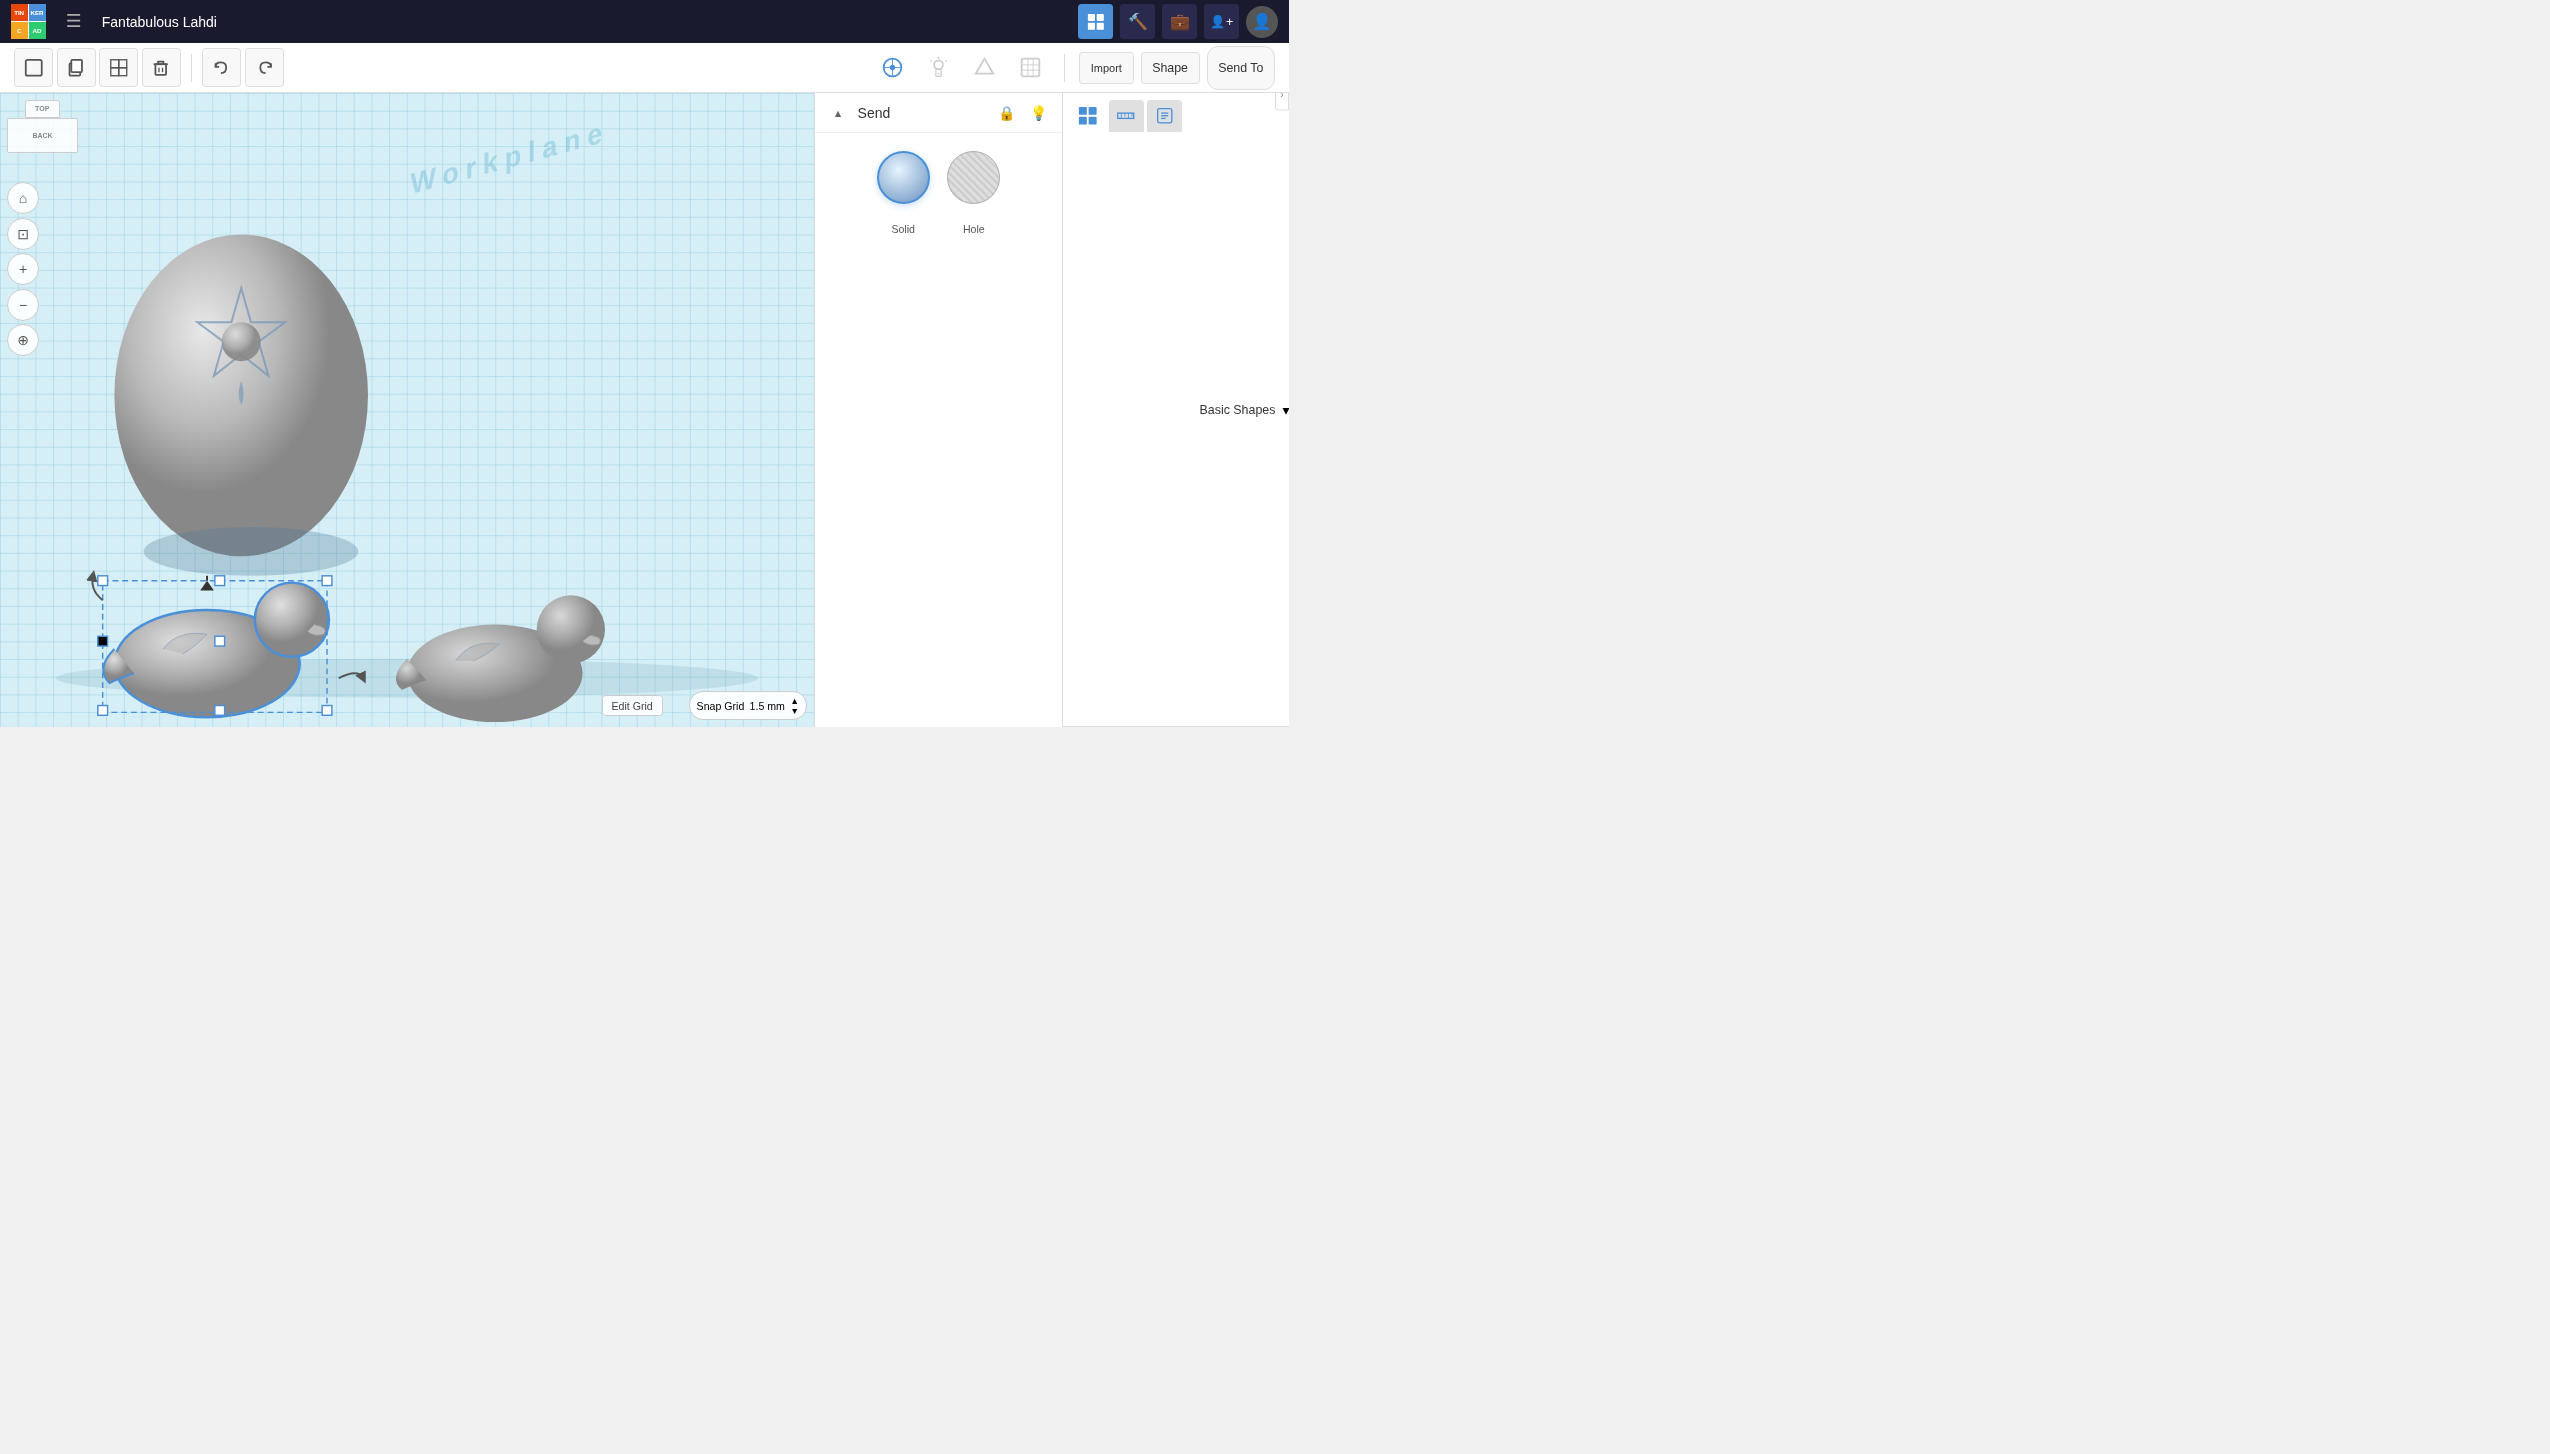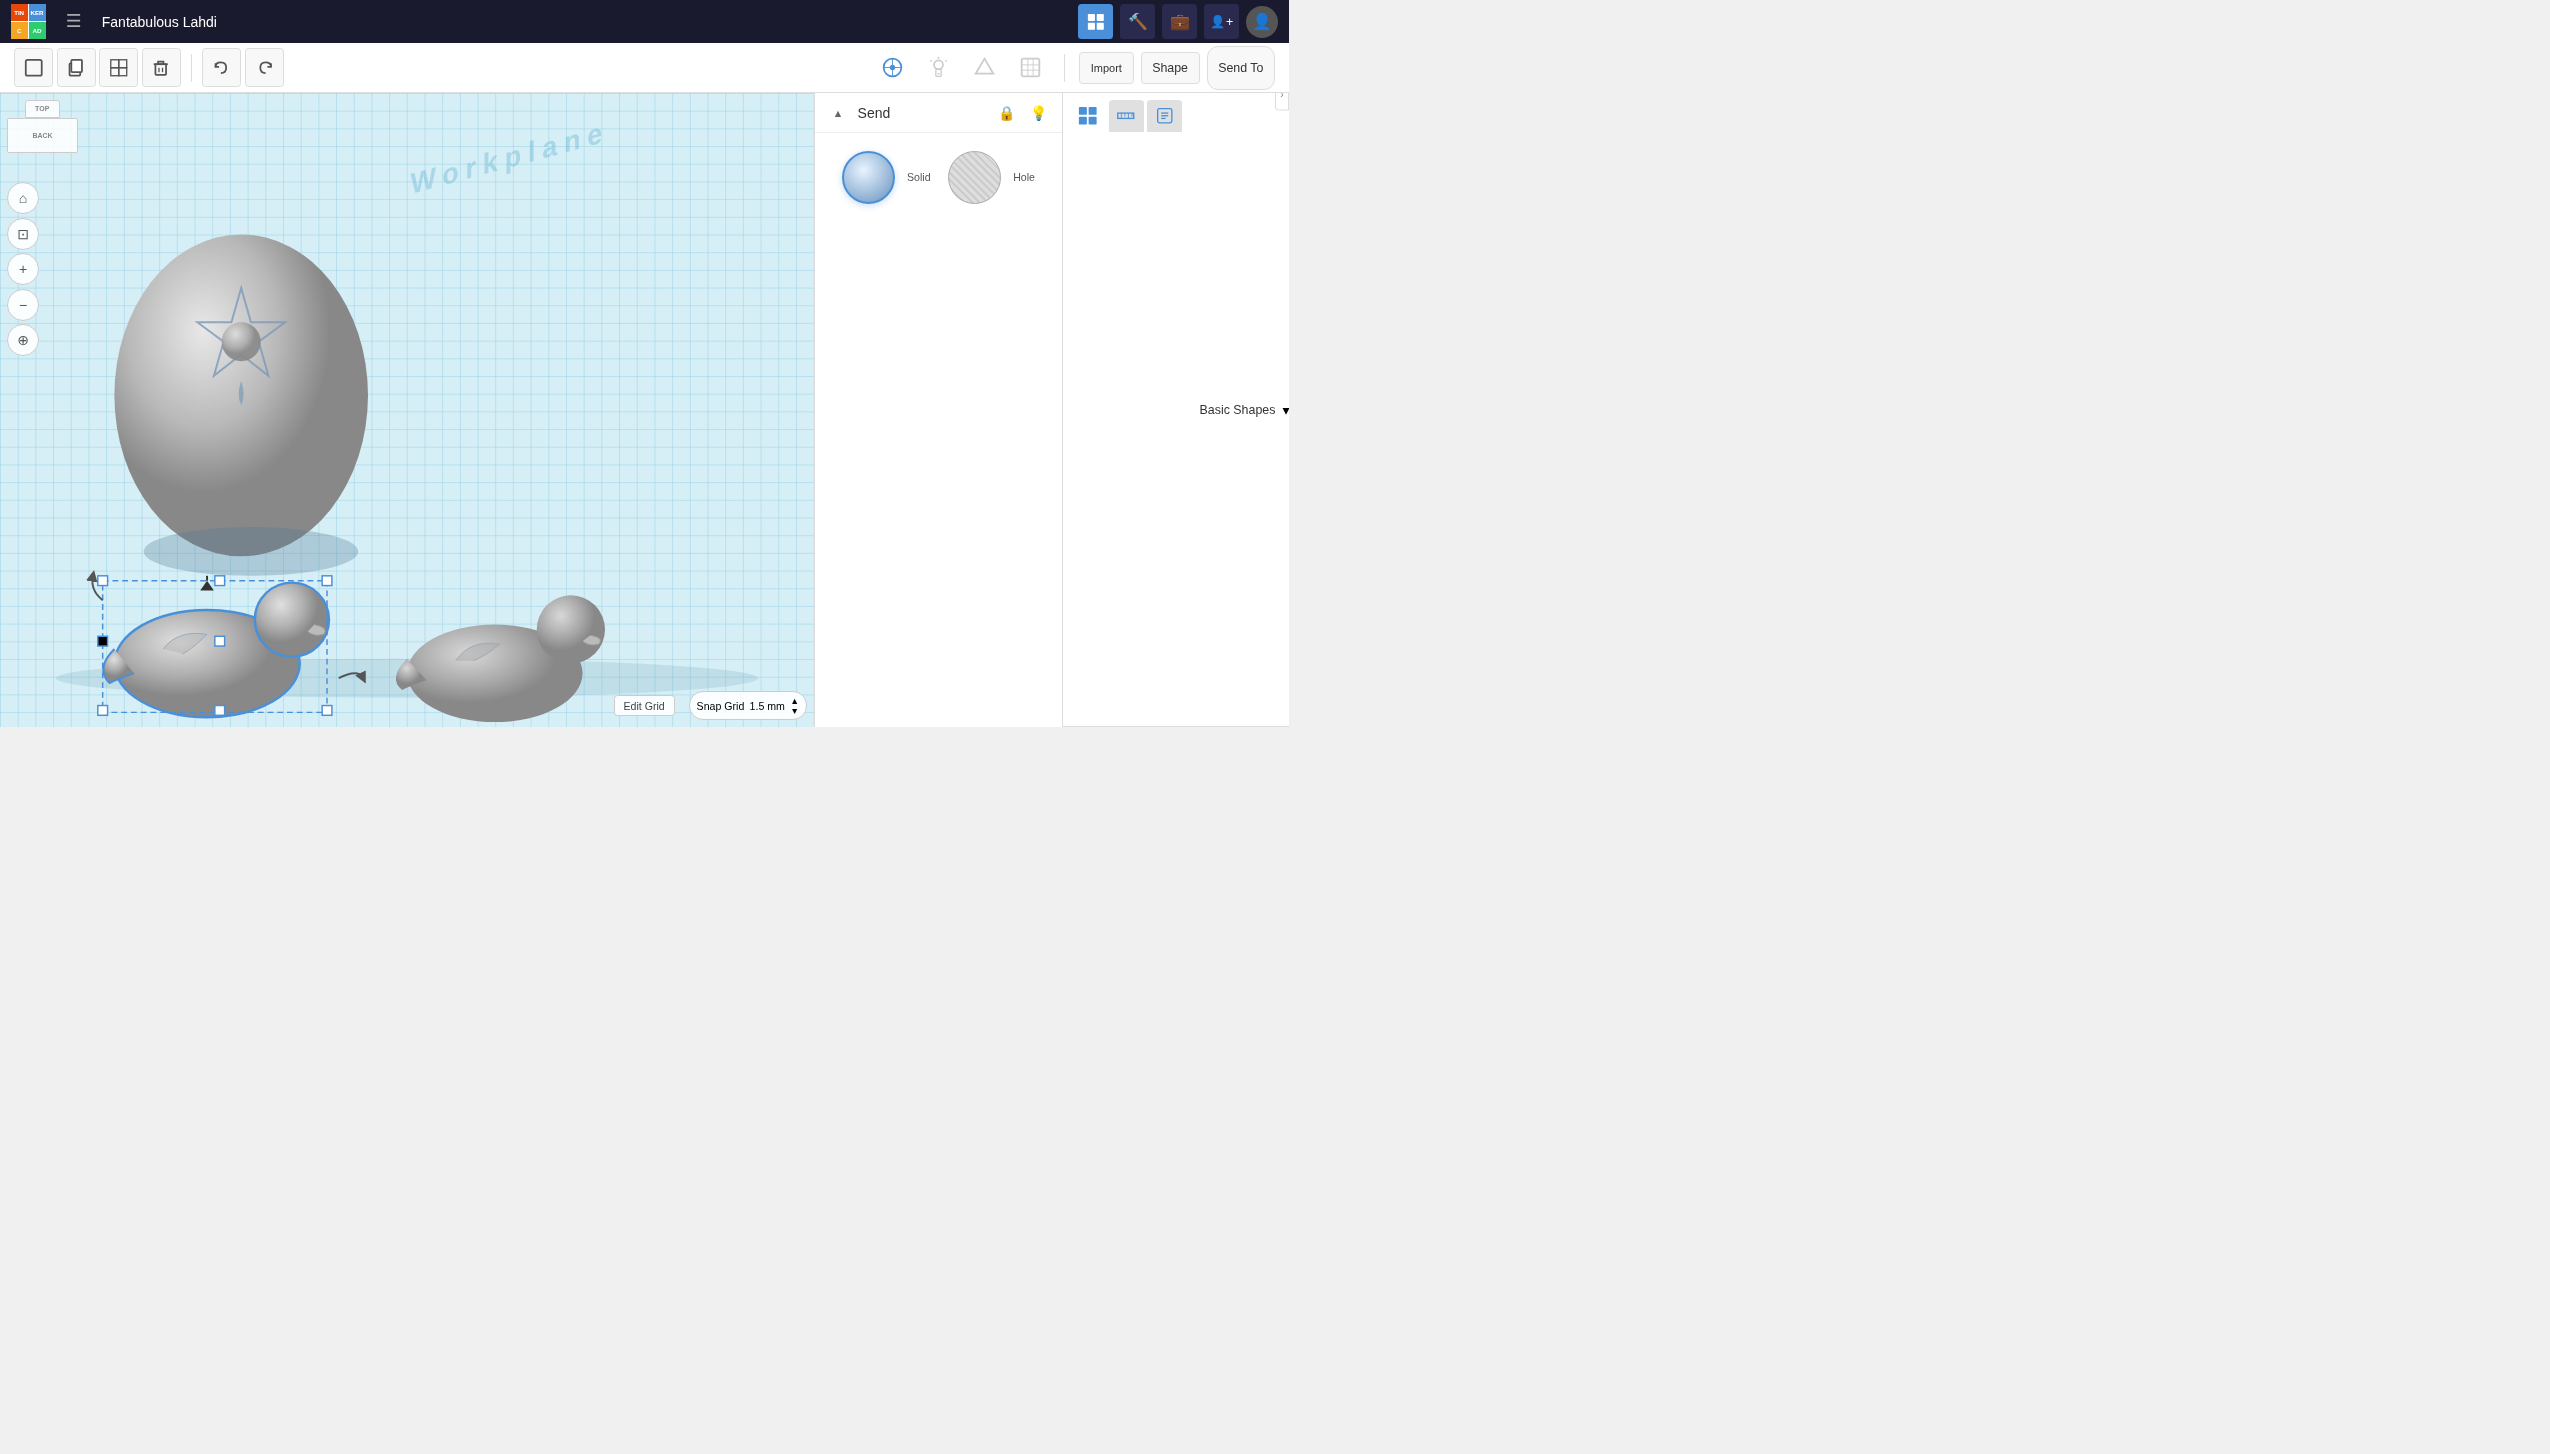--- a/index.html
+++ b/index.html
@@ -164,21 +164,21 @@
       position: absolute;
       inset: 0;
     }
 
     
     #status-bar {
       position: absolute;
       bottom: 7px;
       right: 7px;
       display: flex;
-      gap: 14px;
+      gap: 26px;
       align-items: center;
     }
     .status-btn {
       background: rgba(255,255,255,0.9);
       border: 0.9px solid #ccc;
       border-radius: 3.5px;
       padding: 3.5px 8.9px;
       font-size: 10.6px;
       cursor: pointer;
       color: #444;
@@ -234,23 +234,23 @@
       color: #999;
     }
     #shape-options {
       display: flex;
       gap: 17.7px;
       padding: 17.7px;
       justify-content: center;
     }
     .shape-option {
       display: flex;
-      flex-direction: row;
-      align-items: center;
-      gap: 12px;
+      flex-direction: column;
+      align-items: center;
+      gap: 19px;
       cursor: pointer;
       justify-content: center;
     }
     .shape-circle-solid {
       width: 53px; height: 53px;
       border-radius: 50%;
       background: radial-gradient(circle at 40% 35%, #e8f4ff, #9ab8d8 60%, #6a90b8);
       border: 2.7px solid #4a90d9;
       box-shadow: 0 1.8px 7px rgba(74,144,217,0.3);
     }

